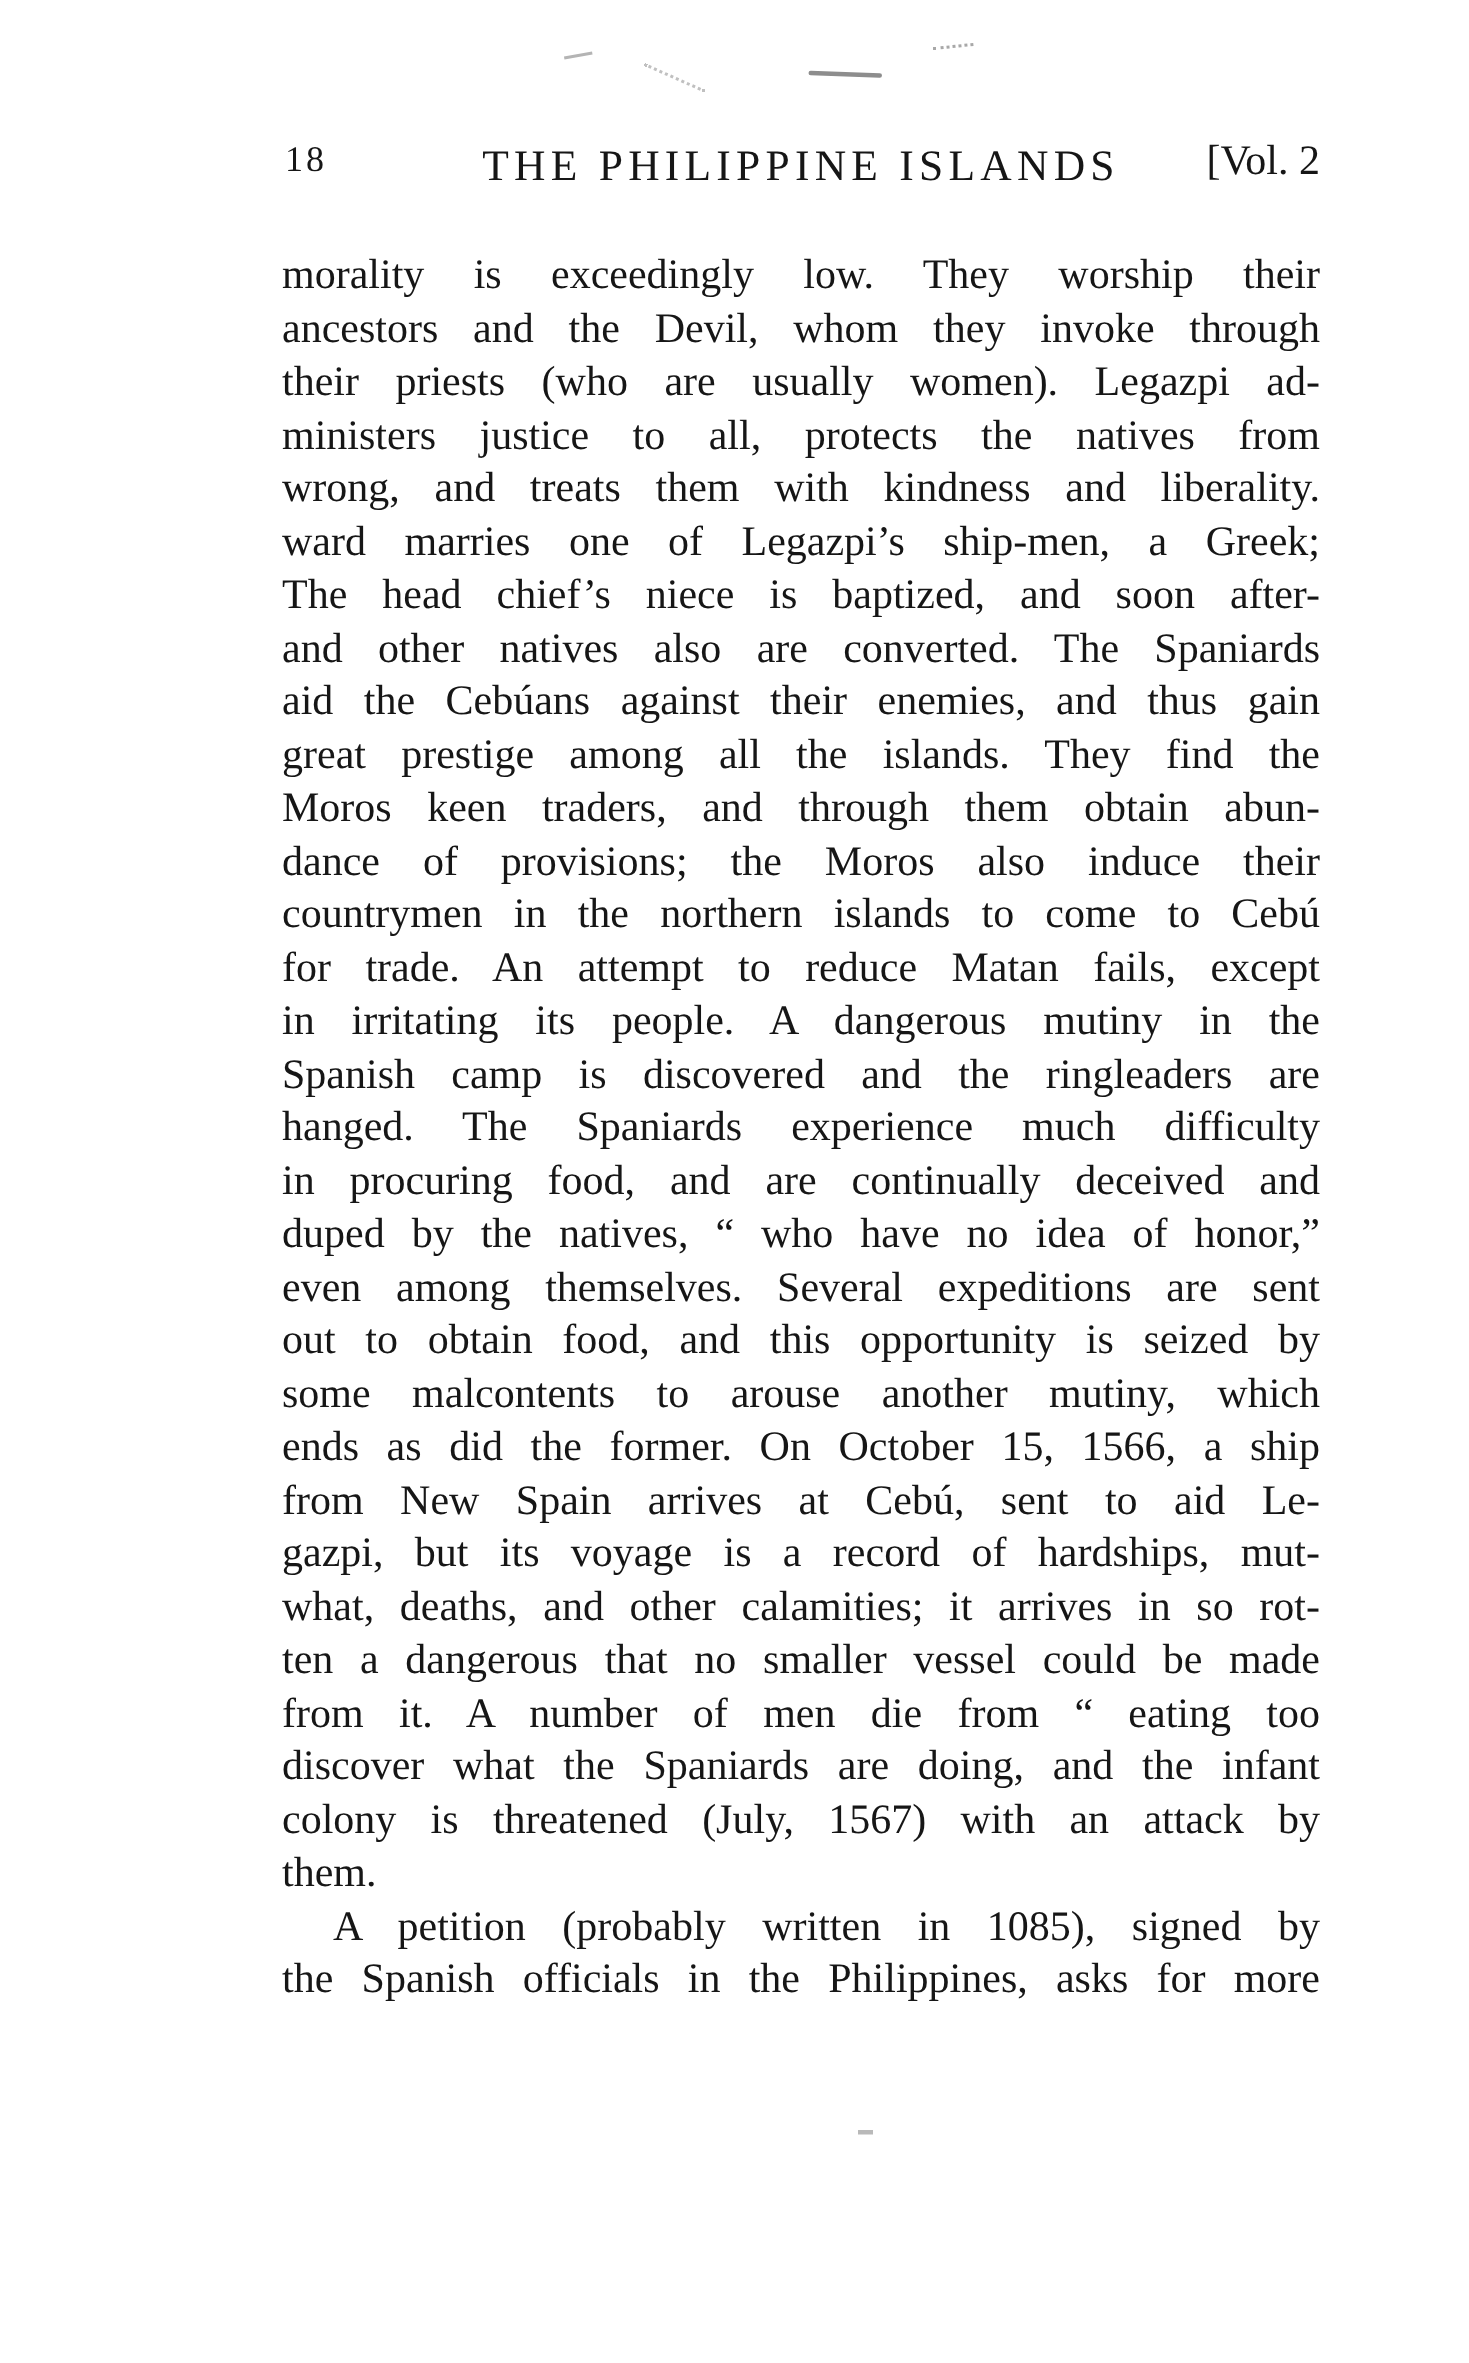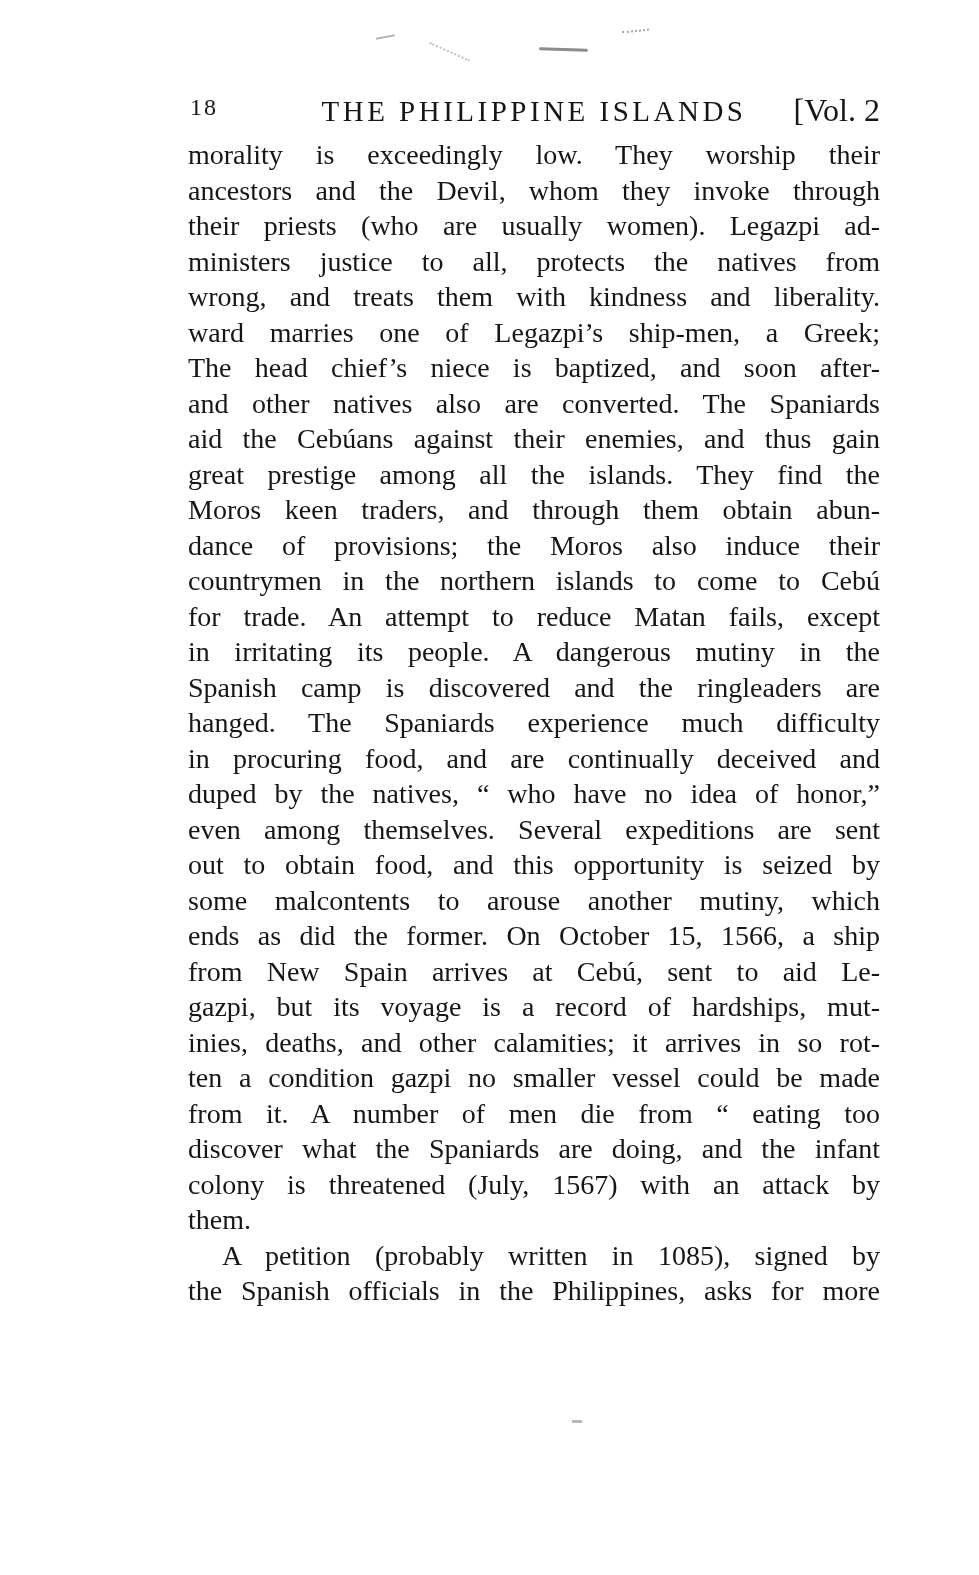--- a/index.html
+++ b/index.html
@@ -35,24 +35,24 @@
     top: 3px;
     transform: translateX(-50%);
     font-size: 29px;
     letter-spacing: 3.5px;
     white-space: nowrap;
   }
   .header-volume {
     position: absolute;
     right: 0;
     top: 0;
-    font-size: 32px;
+    font-size: 28px;
   }
   .page-body {
-    margin-top: 13px;
+    margin-top: 42px;
     font-size: 28px;
   }
   .text-line {
     height: 35.5px;
     line-height: 35.5px;
     text-align: justify;
     text-align-last: justify;
     -moz-text-align-last: justify;
     overflow: hidden;
     white-space: nowrap;
@@ -109,22 +109,22 @@
         <div class="text-line">Spanish camp is discovered and the ringleaders are</div>
         <div class="text-line">hanged.  The Spaniards experience much difficulty</div>
         <div class="text-line">in procuring food, and are continually deceived and</div>
         <div class="text-line">duped by the natives, “ who have no idea of honor,”</div>
         <div class="text-line">even among themselves.  Several expeditions are sent</div>
         <div class="text-line">out to obtain food, and this opportunity is seized by</div>
         <div class="text-line">some malcontents to arouse another mutiny, which</div>
         <div class="text-line">ends as did the former.  On October 15, 1566, a ship</div>
         <div class="text-line">from New Spain arrives at Cebú, sent to aid Le-</div>
         <div class="text-line">gazpi, but its voyage is a record of hardships, mut-</div>
-        <div class="text-line">inies, deaths, and other calamities; it arrives in so rot-</div>
-        <div class="text-line">ten a condition gazpi no smaller vessel could be made</div>
+        <div class="text-line">what, deaths, and other calamities; it arrives in so rot-</div>
+        <div class="text-line">ten a dangerous that no smaller vessel could be made</div>
         <div class="text-line">from it.  A number of men die from “ eating too</div>
         <div class="text-line">discover what the Spaniards are doing, and the infant</div>
         <div class="text-line">colony is threatened (July, 1567) with an attack by</div>
         <div class="text-line flush">them.</div>
       </div>
 
       <div>
         <div class="text-line indented">A petition (probably written in 1085), signed by</div>
         <div class="text-line">the Spanish officials in the Philippines, asks for more</div>
       </div>

